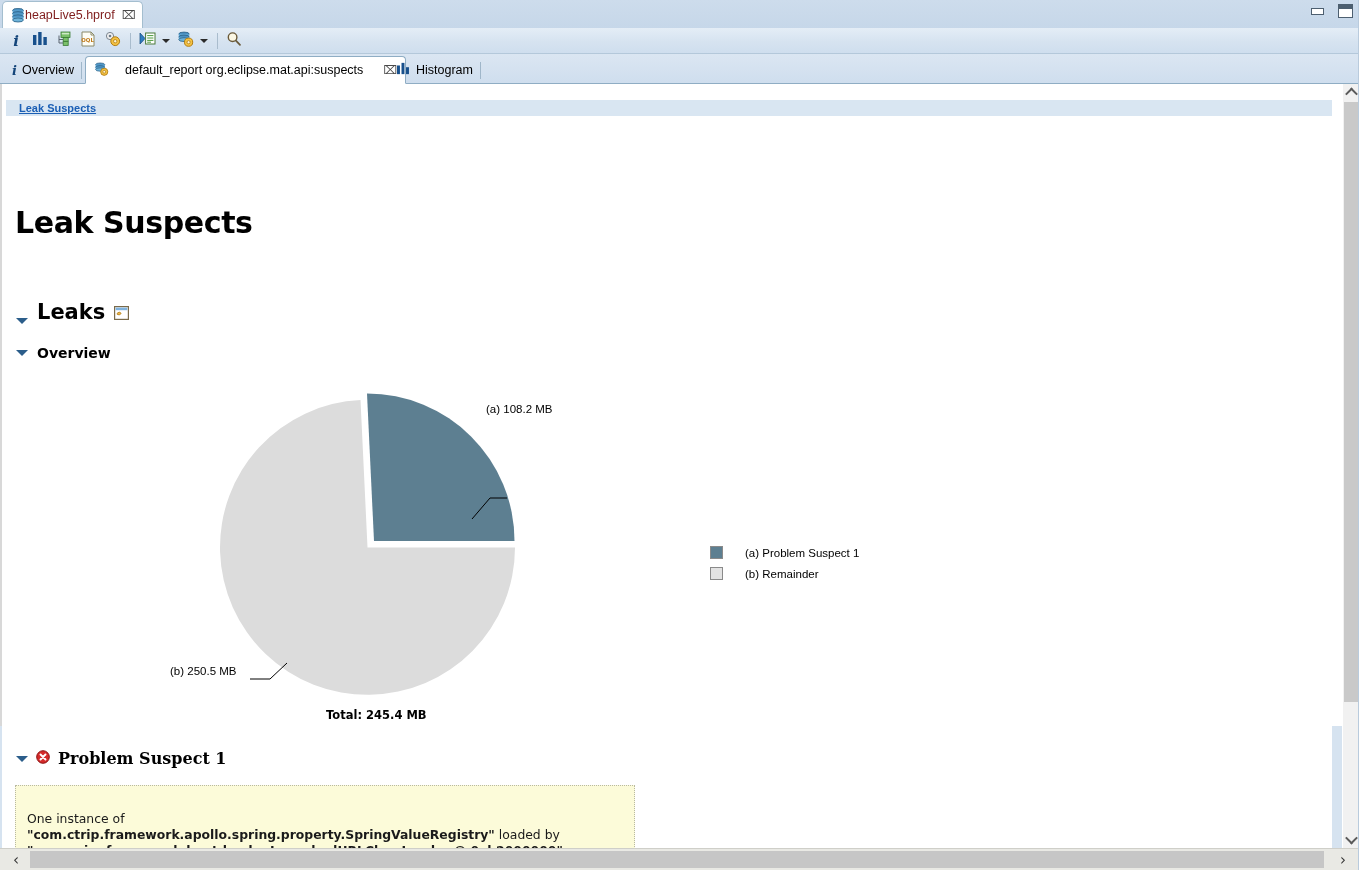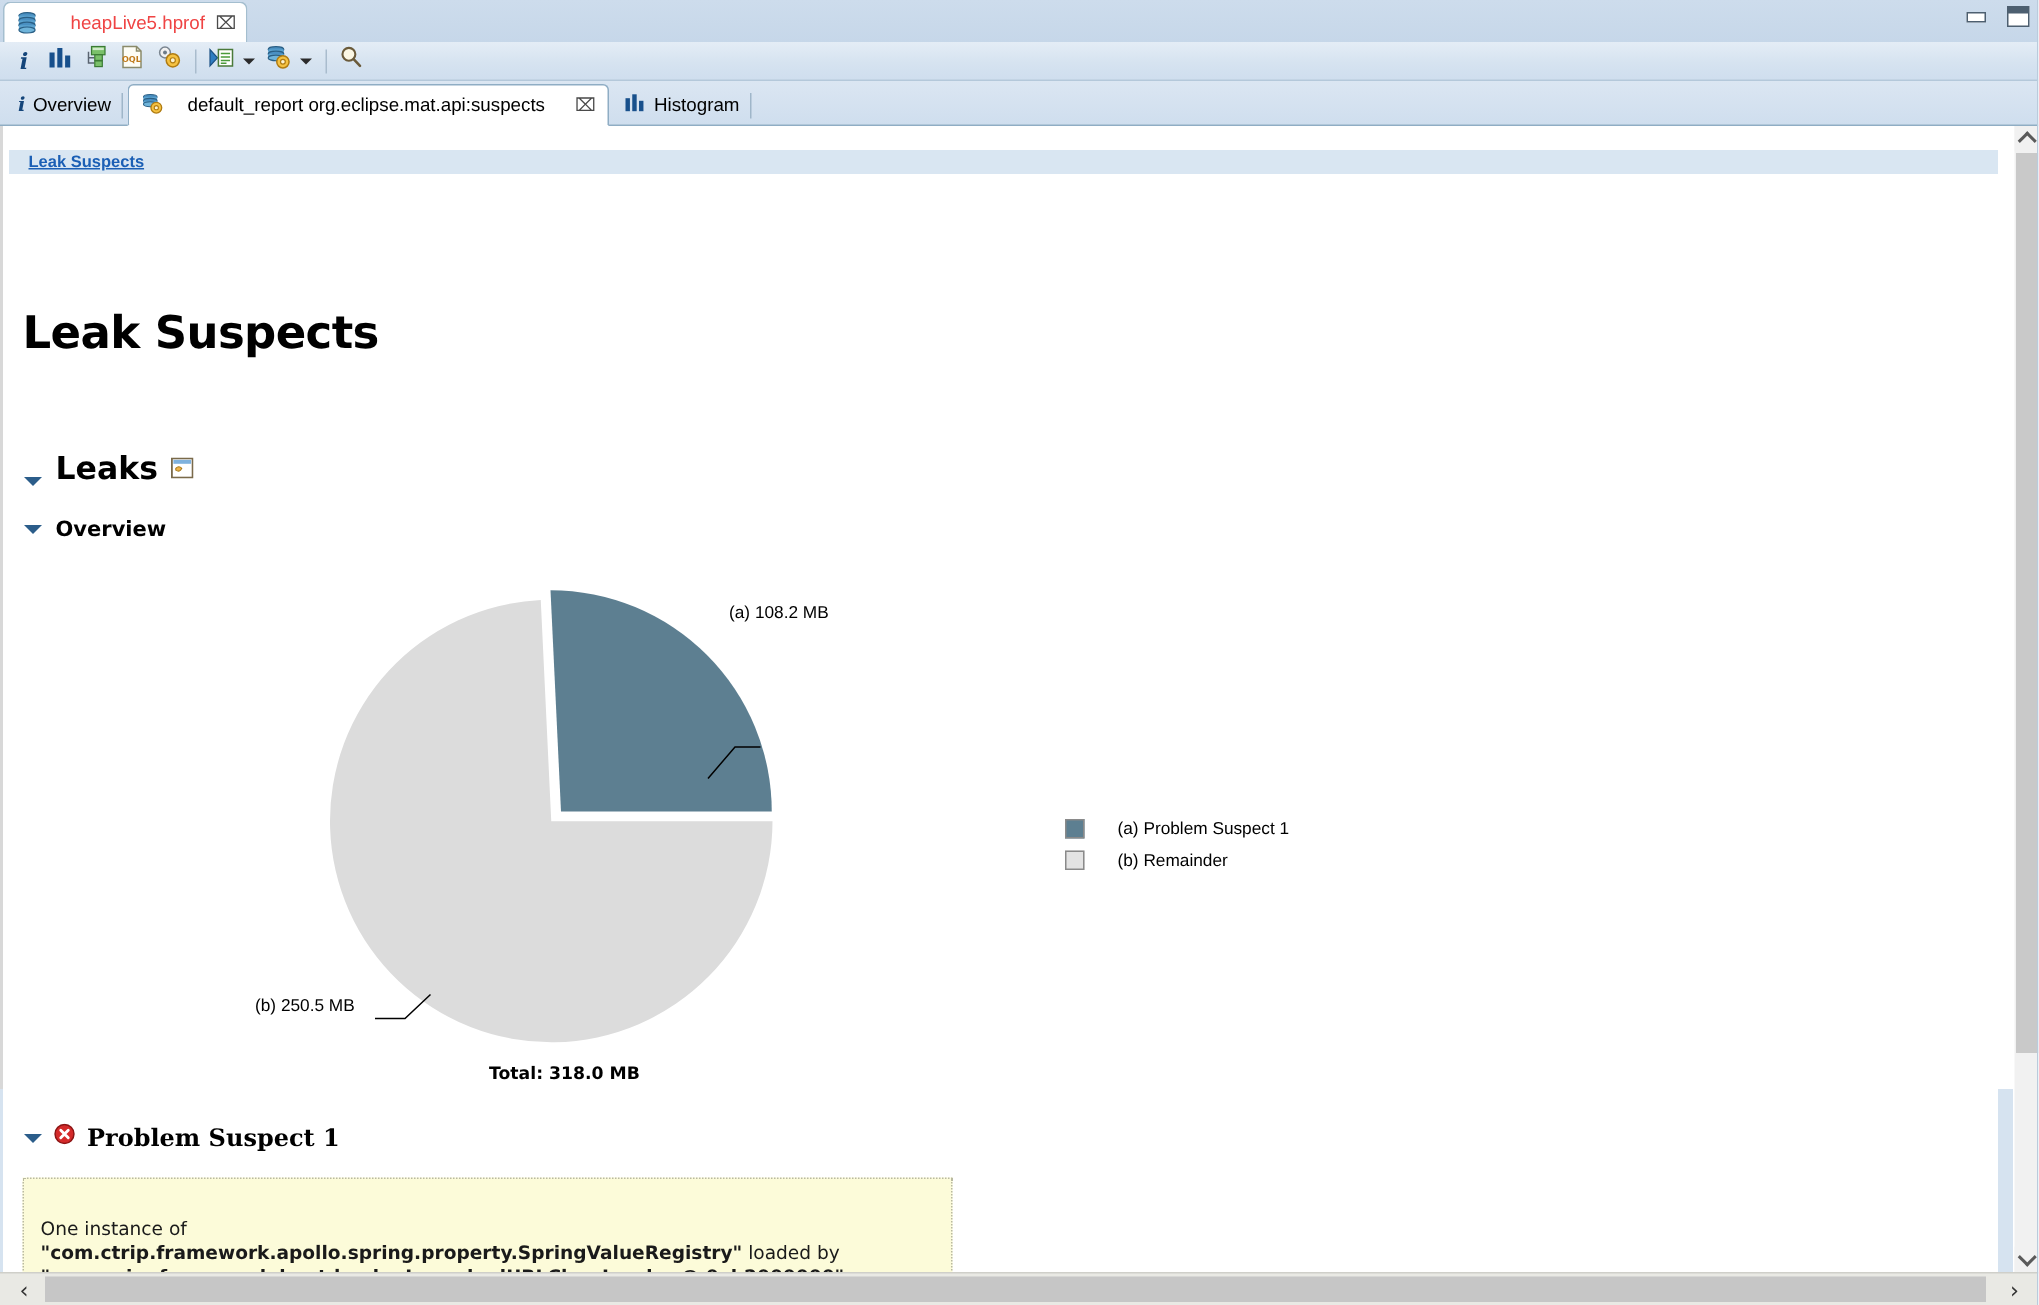--- a/index.html
+++ b/index.html
@@ -31,22 +31,22 @@
     border: 1px solid #a4becf;
     border-bottom: none;
     border-radius: 5px 5px 0 0;
     display: flex;
     align-items: center;
     padding: 0 7px 0 8px;
     box-sizing: border-box;
   }
   .win-tab-label {
     font-size: 12.5px;
-    color: #ef4444;
-    margin-left: 22px;
+    color: #7f1d1d;
+    margin-left: 0;
     margin-right: 7px;
     white-space: nowrap;
   }
   .db-icon { width: 14px; height: 15px; display:block; }
   .close-x {
     font-size: 12px;
     color: #4a4a4a;
     line-height: 1;
     font-family: "DejaVu Sans", sans-serif;
   }
@@ -489,21 +489,21 @@
           <rect x="1.8" y="6" width="10.4" height="2.6" fill="#5ba3d0"></rect>
           <ellipse cx="7" cy="8.6" rx="5.2" ry="1.9" fill="#6fb4da" stroke="#2a5f85" stroke-width="0.8"></ellipse>
           <circle cx="11.6" cy="11.2" r="4.1" fill="#f5c242" stroke="#b07c12" stroke-width="1"></circle>
           <circle cx="11.6" cy="11.2" r="1.6" fill="#fdf3d0" stroke="#b07c12" stroke-width="0.8"></circle>
         </svg>
       </span>
       <span>default_report  org.eclipse.mat.api:suspects</span>
       <span class="close-x" style="margin-left:4px;">⌧</span>
     </div>
 
-    <div class="vtab inactive" style="left:408px;">
+    <div class="vtab inactive" style="left:388px;">
       <span>
         <svg width="15" height="13" viewBox="0 0 17 15">
           <rect x="1" y="4" width="3.4" height="10" fill="#18508c"></rect>
           <rect x="6.2" y="1" width="3.4" height="13" fill="#18508c"></rect>
           <rect x="11.4" y="6" width="3.4" height="8" fill="#18508c"></rect>
         </svg>
       </span>
       <span>Histogram</span>
       <span class="sep-line"></span>
     </div>
@@ -549,21 +549,21 @@
                    Z" fill="#5d7f91"></path>
 
           <polyline points="330,143 348,122 365,122" fill="none" stroke="#000" stroke-width="1"></polyline>
 
           <polyline points="108,303 128,303 145,287" fill="none" stroke="#000" stroke-width="1"></polyline>
         </svg>
         <div class="chart-label" style="left:344px; top:27px;">(a)  108.2 MB</div>
         <div class="chart-label" style="left:28px; top:289px;">(b)  250.5 MB</div>
       </div>
 
-      <div class="chart-total">Total: 318.0 MB</div>
+      <div class="chart-total">Total: 245.4 MB</div>
 
       <div class="legend">
         <div class="legend-row">
           <span class="legend-swatch" style="background:#5d7f91;"></span>
           <span class="legend-text">(a)  Problem Suspect 1</span>
         </div>
         <div class="legend-row">
           <span class="legend-swatch" style="background:#e3e3e3;"></span>
           <span class="legend-text">(b)  Remainder</span>
         </div>

